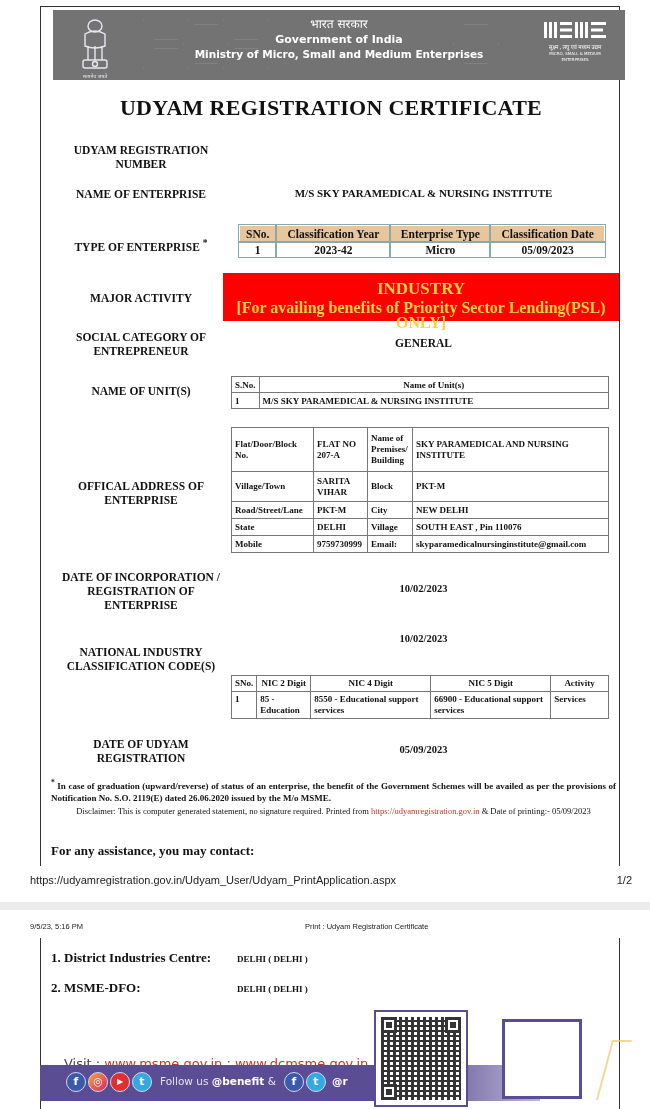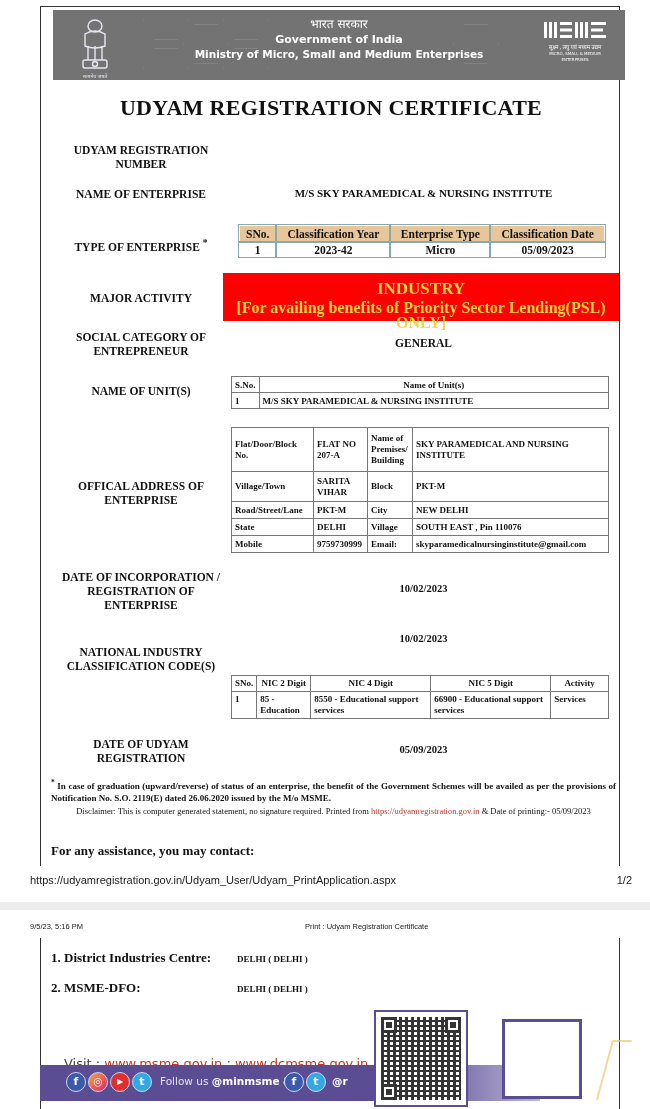--- a/index.html
+++ b/index.html
@@ -285,21 +285,21 @@
 <div class="visit" style="left:64px;">
   <span>Visit : </span><span class="lnk">www.msme.gov.in ; www.dcmsme.gov.in ; ww</span><span style="display:inline-block;width:100px;"></span><span class="lnk">v.in</span>
 </div>
 
 <div class="follow-band">
   <div class="social" style="left:26px;background:#3b5ba8;">f</div>
   <div class="social" style="left:48px;background:linear-gradient(135deg,#f9a43a,#d6246e);">◎</div>
   <div class="social" style="left:70px;background:#e02f2f;font-size:8px;">▶</div>
   <div class="social" style="left:92px;background:#34a9e0;">t</div>
   <div class="follow-text" style="left:120px;">
-    <span>Follow us </span><b>@minmsme</b><span> &amp; </span>
+    <span>Follow us </span><b>@benefit</b><span> &amp; </span>
   </div>
   <div class="social" style="left:244px;background:#3b5ba8;">f</div>
   <div class="social" style="left:266px;background:#34a9e0;">t</div>
   <div class="follow-text" style="left:292px;"><b>@r</b></div>
 </div>
 
 <div class="qr">
   <div class="qr-grid">
     <div class="qr-finder" style="left:0;top:0;"></div>
     <div class="qr-finder" style="right:0;top:0;"></div>

